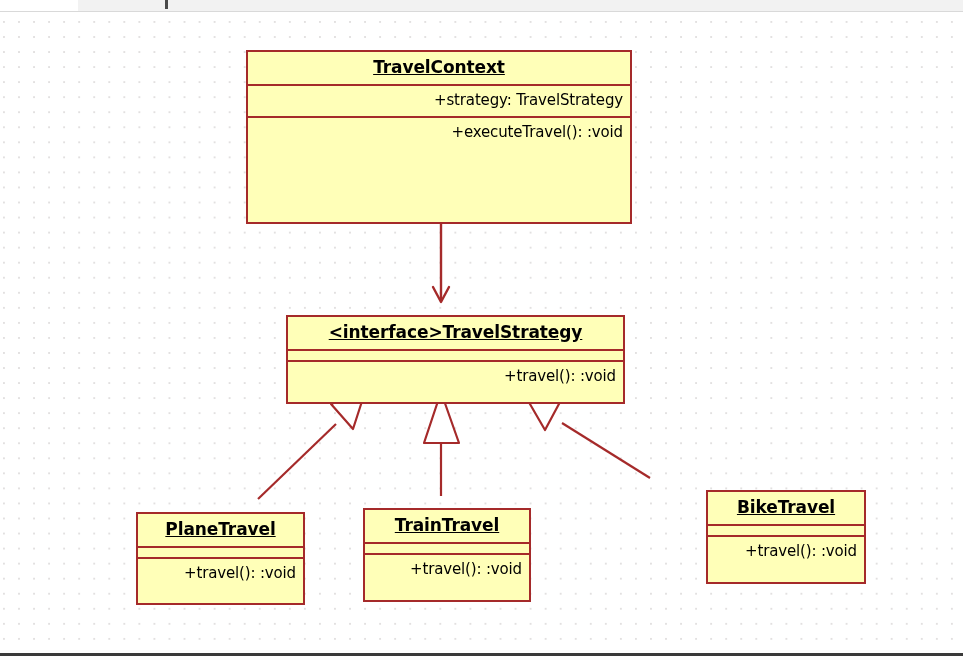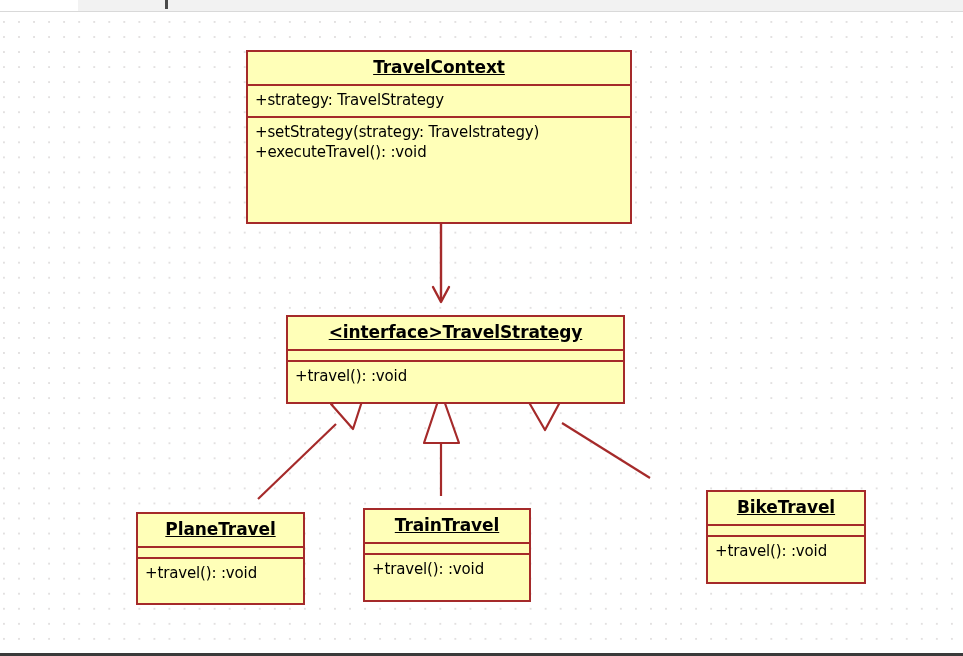--- a/index.html
+++ b/index.html
@@ -87,21 +87,21 @@
     padding: 4px 7px 5px 7px;
     font-size: 15px;
     line-height: 1.37;
     white-space: nowrap;
     letter-spacing: -0.15px;
   }
   .uml-compartment.empty {
     padding: 0;
     height: 9px;
   }
-  .uml-row { display: block; }
+  .uml-row { display: block; text-align: right; }
 
   
   #connectors {
     position: absolute;
     left: 0; top: 0;
     width: 963px; height: 641px;
     pointer-events: none;
     overflow: visible;
   }
 </style>
@@ -141,21 +141,20 @@
     </svg>
 
     <div class="uml-class" id="cls-travel-context" style="left:246px; top:38px; width:386px; height:174px;">
       <div class="uml-title">TravelContext</div>
       <div class="uml-sep"></div>
       <div class="uml-compartment">
         <span class="uml-row">+strategy: TravelStrategy</span>
       </div>
       <div class="uml-sep"></div>
       <div class="uml-compartment">
-        <span class="uml-row">+setStrategy(strategy: Travelstrategy)</span>
         <span class="uml-row">+executeTravel(): :void</span>
       </div>
     </div>
 
     <div class="uml-class" id="cls-travel-strategy" style="left:286px; top:303px; width:339px; height:89px;">
       <div class="uml-title">&lt;interface&gt;TravelStrategy</div>
       <div class="uml-sep"></div>
       <div class="uml-compartment empty"></div>
       <div class="uml-sep"></div>
       <div class="uml-compartment">

